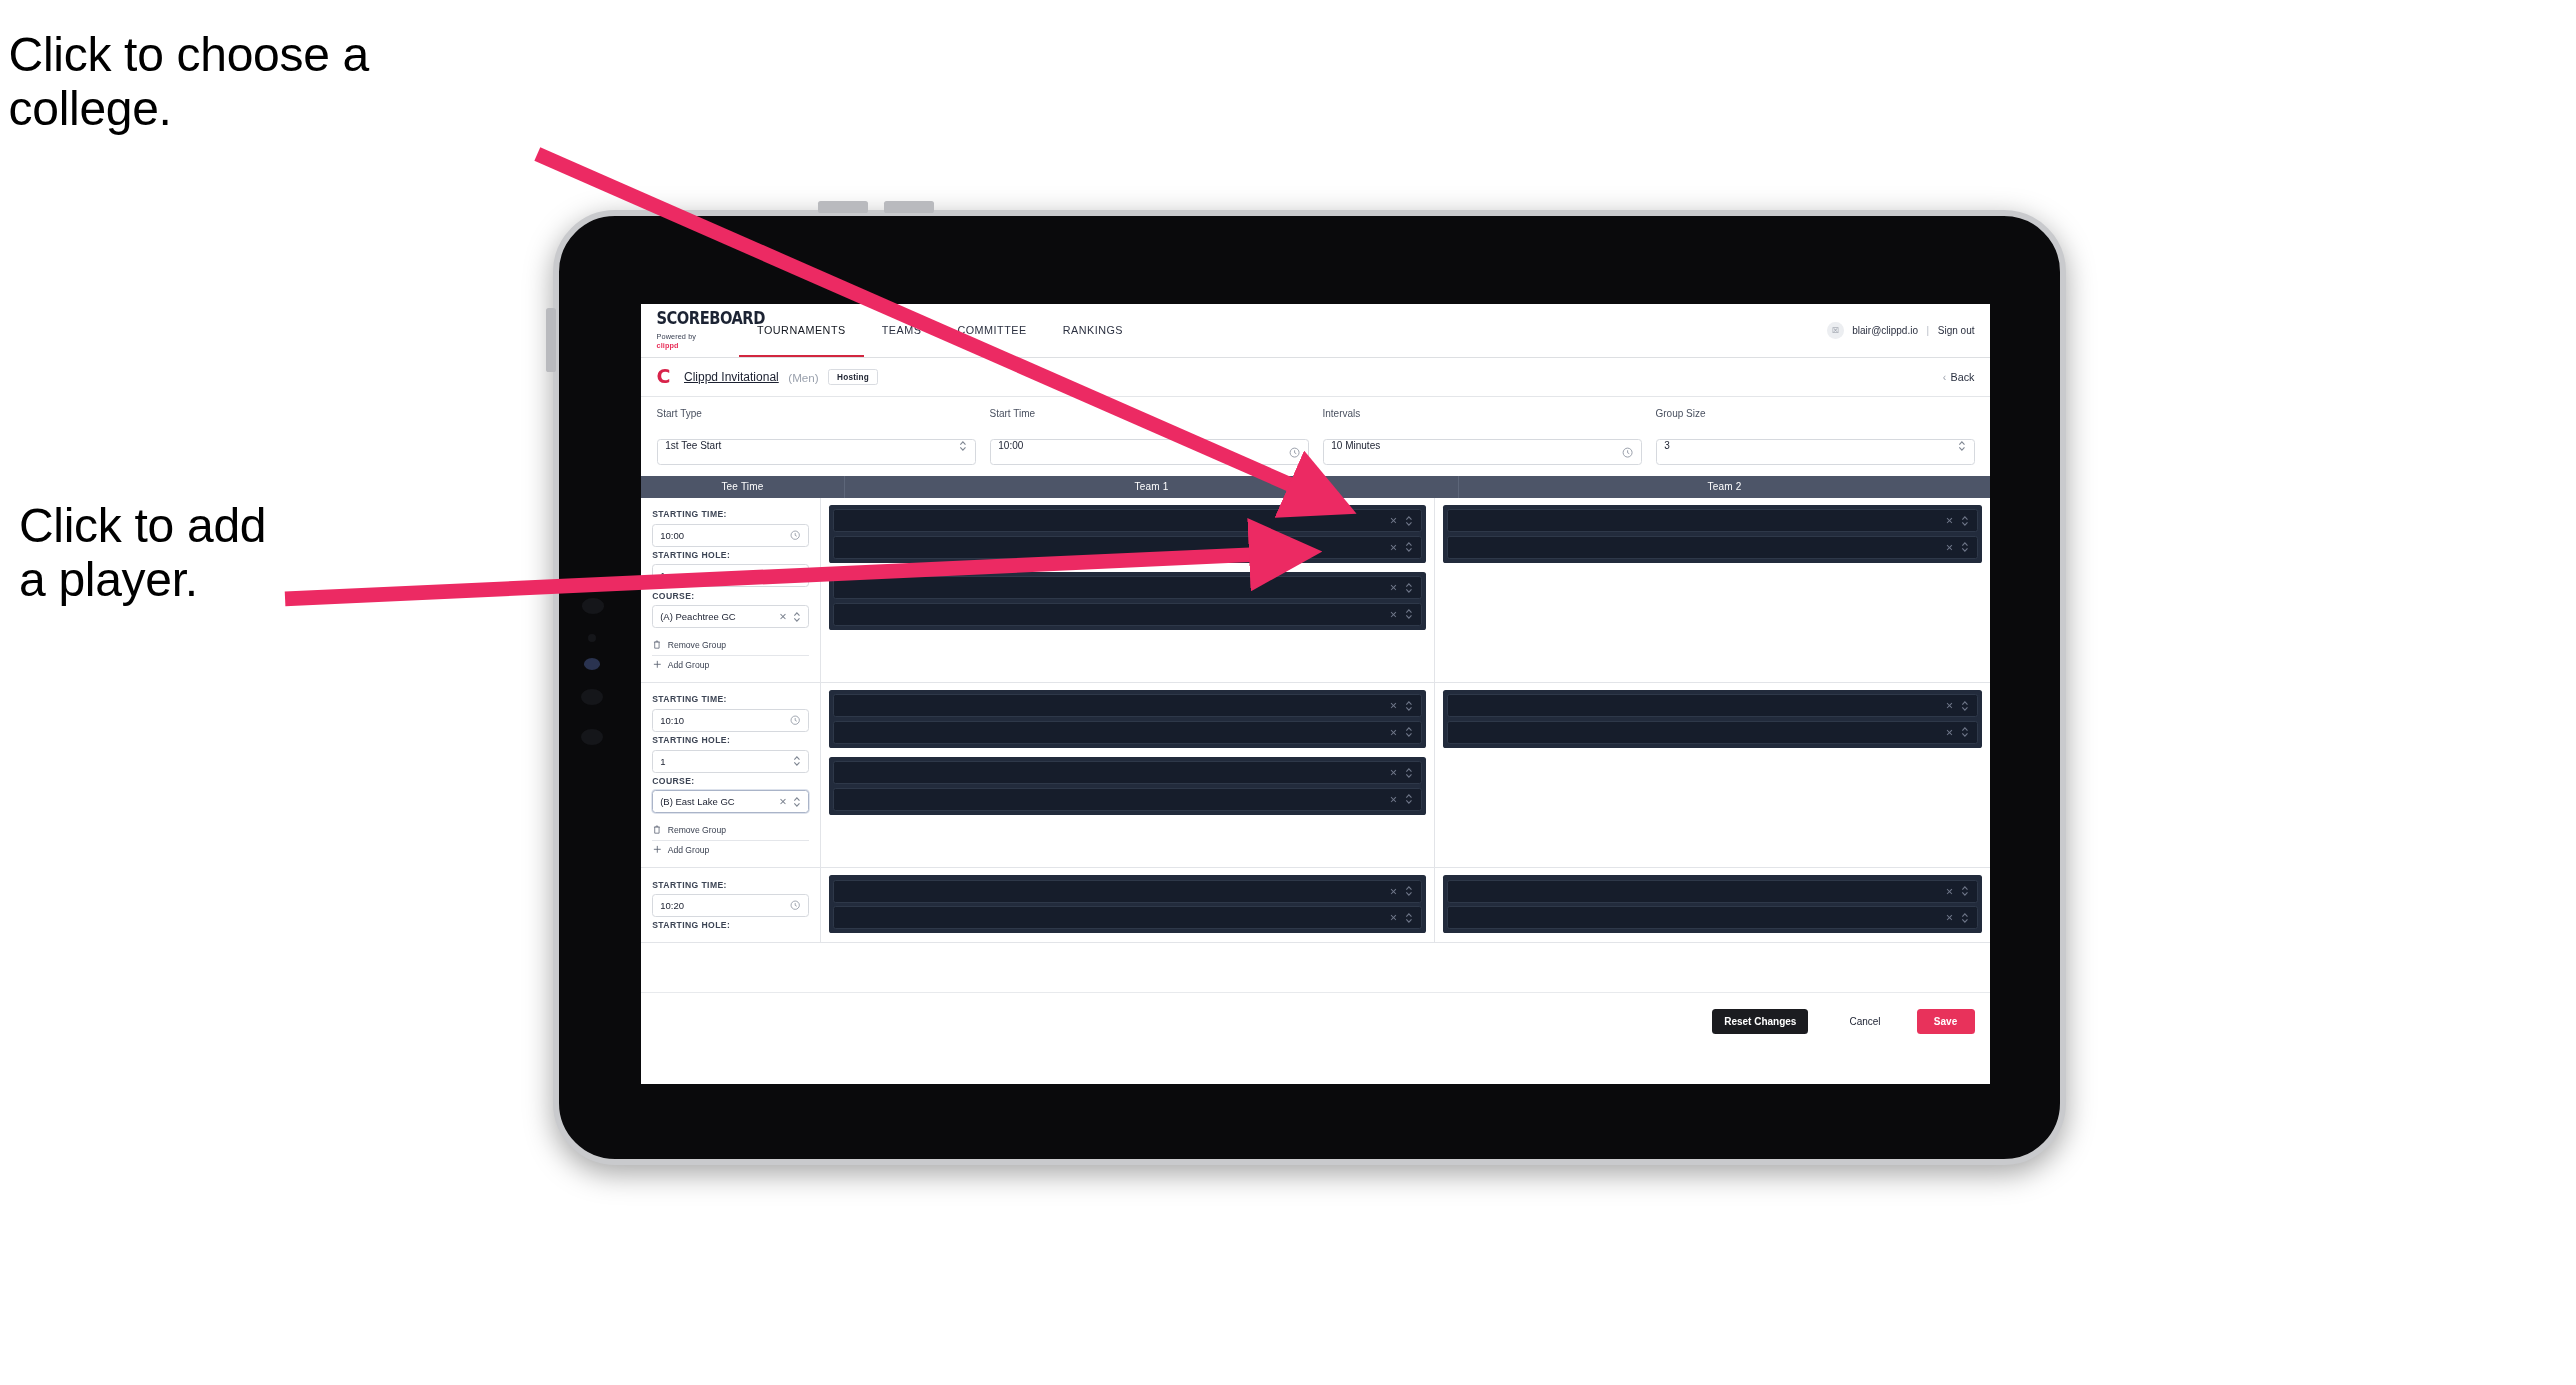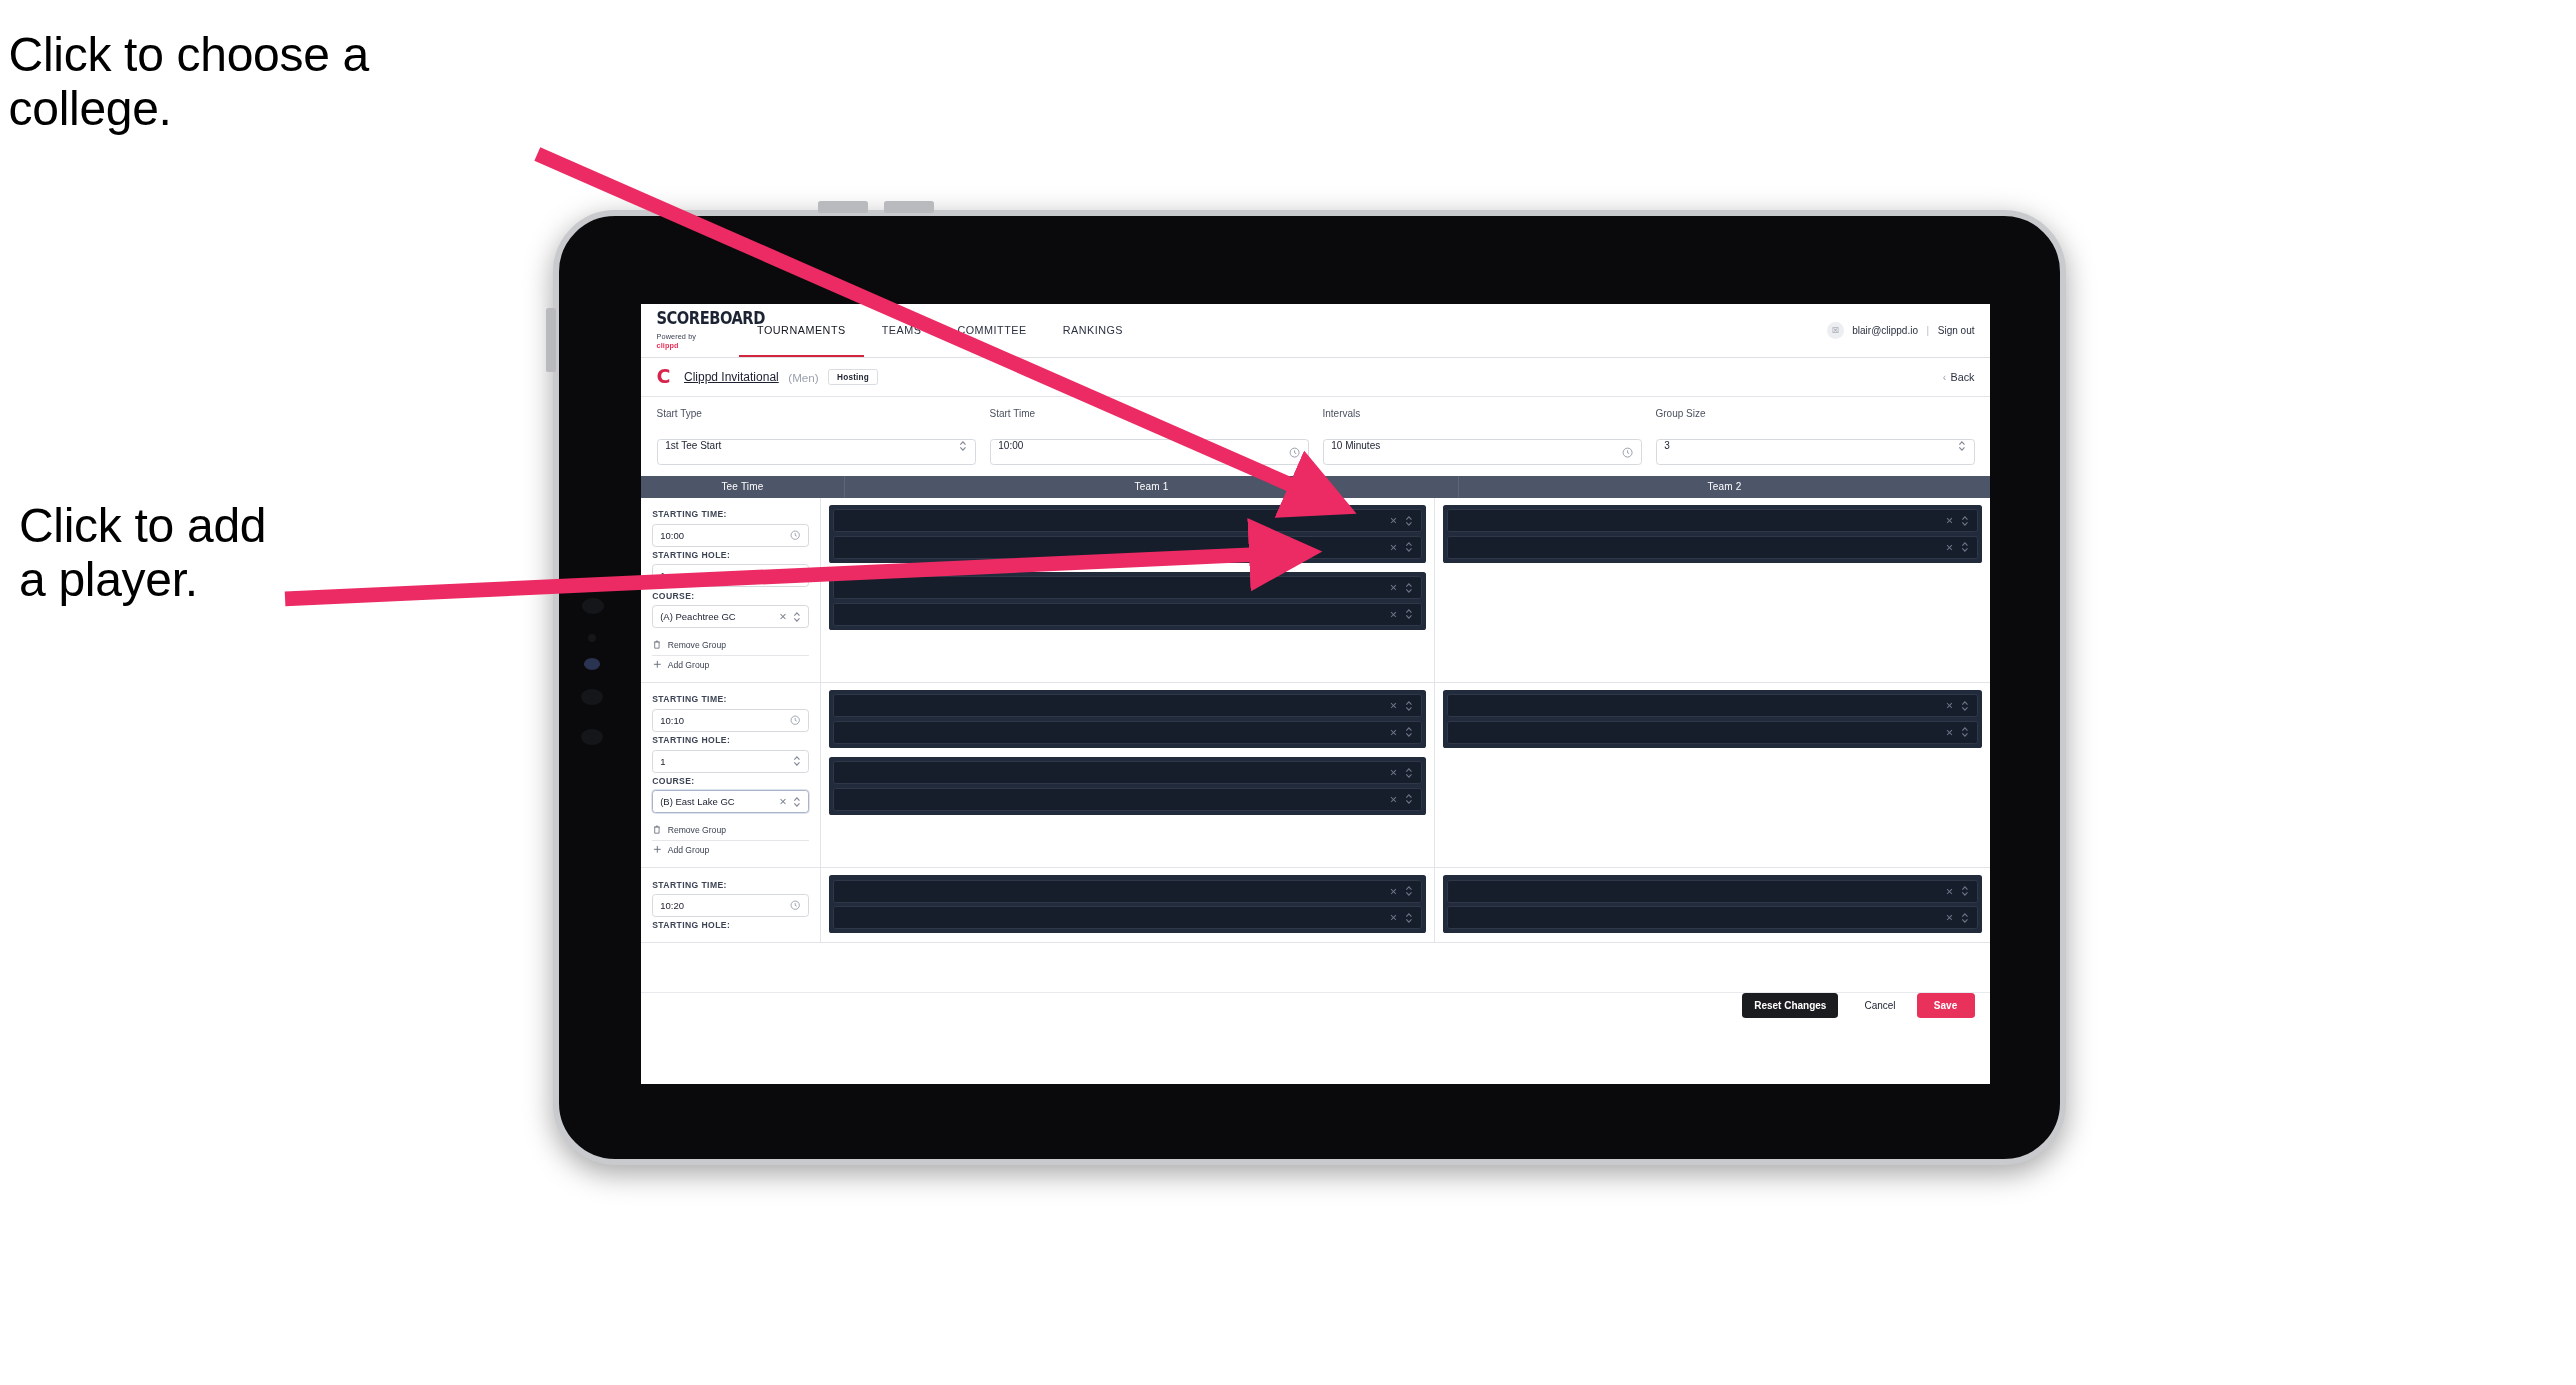--- a/index.html
+++ b/index.html
@@ -169,22 +169,22 @@
     display: flex; align-items: center; padding: 0 7.8px 0 0; margin-bottom: 3.5px;
     cursor: pointer; position: relative;
   }
   .prow:last-child { margin-bottom: 0; }
   .pname { flex: 1; height: 100%; }
   .prow .x { color: #6f7789; font-size: 9.5px; margin-right: 7.8px; }
   .prow .stepper { color: #6f7789; }
 
   
   .footer {
-    height: 42px; display: flex; align-items: flex-start; justify-content: flex-end;
-    gap: 0; padding: 0 15.5px; background: #fff; border-top: 0.9px solid #e8eaed;
+    height: 42px; display: flex; align-items: flex-end; justify-content: flex-end;
+    gap: 15px; padding: 0 15.5px; background: #fff; border-top: 0.9px solid #e8eaed;
   }
   .btn { border-radius: 3.5px; font-size: 10px; cursor: pointer; }
   .btn-reset { background: #1b1c20; color: #fff; padding: 7px 12px; font-weight: 600; }
   .btn-cancel { background: transparent; color: #1b2030; padding: 7px 14px; margin-left: 12px; }
   .btn-save { background: #e8325b; color: #fff; padding: 7px 17.3px; font-weight: 600; margin-left: 7px; }
 </style>
 </head>
 <body>
 
 <div class="stage">

